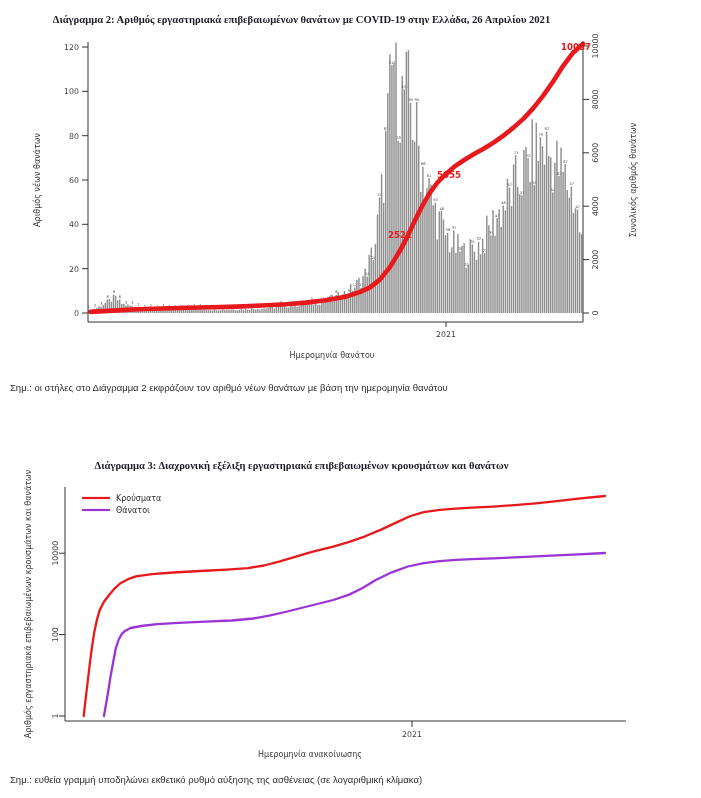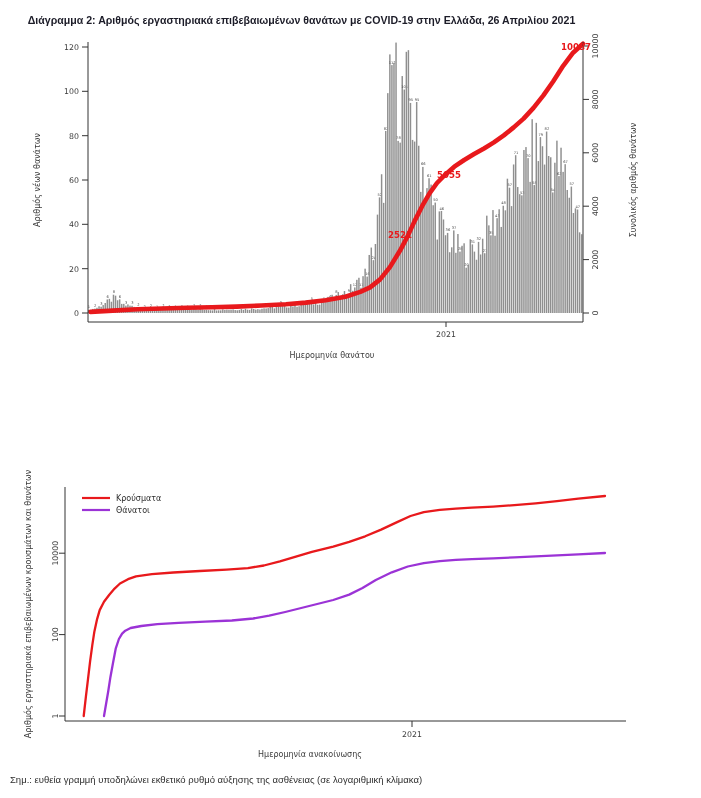--- a/index.html
+++ b/index.html
@@ -1,36 +1,37 @@
 <!DOCTYPE html>
 <html><head>
 <meta charset="utf-8">
 <style>
   html,body{margin:0;padding:0;background:#fff;}
   .page{position:relative;width:701px;height:798px;background:#ffffff;overflow:hidden;
         font-family:"Liberation Sans","DejaVu Sans",sans-serif;}
   svg{font-family:"DejaVu Sans","Liberation Sans",sans-serif;}
   .chart-title{position:absolute;left:0;width:603px;text-align:center;
-               font-weight:bold;font-size:10.6px;color:#1c1c28;letter-spacing:0px;}
+               font-weight:bold;font-size:10.6px;color:#1c1c28;letter-spacing:0px;font-family:Liberation Serif, serif;}
   #title-d2{top:14px;}
   #title-d3{top:460px;}
   .note{position:absolute;left:10px;width:684px;font-size:9.5px;color:#2e2e2e;}
   #note-d2{top:382px;}
   #para-transition{top:408px;text-align:justify;line-height:15px;}
   #note-d3{top:774px;}
   .tk{font-size:7.8px;fill:#3c3c3c;}
   .axlab{font-size:8px;fill:#3c3c3c;}
   .ann{font-size:8.6px;font-weight:bold;}
 </style>
 </head>
 <body>
 
 <div class="page">
 
   <div class="chart-title" id="title-d2">Διάγραμμα 2: Αριθμός εργαστηριακά επιβεβαιωμένων θανάτων με COVID-19 στην Ελλάδα, 26 Απριλίου 2021</div>
+  <div class="chart-title" id="title-d3">Διάγραμμα 3: Διαχρονική εξέλιξη εργαστηριακά επιβεβαιωμένων κρουσμάτων και θανάτων</div>
 
   <svg width="701" height="798" style="position:absolute;top:0;left:0;">
 
     <g>
       <g id="bars1">
           <rect x="88.00" y="309.90" width="1.46" height="3.10" fill="#8f8f8f"></rect>
           <text x="89.0" y="308.4" font-size="3.6" text-anchor="middle" fill="#4a4a4a">1</text>
           <rect x="90.06" y="310.47" width="1.46" height="2.53" fill="#8f8f8f"></rect>
           <rect x="92.13" y="308.94" width="1.46" height="4.06" fill="#8f8f8f"></rect>
           <rect x="94.19" y="308.65" width="1.46" height="4.35" fill="#8f8f8f"></rect>
@@ -420,14 +421,15 @@
 
       <g>
         <line x1="82" y1="498" x2="110" y2="498" stroke="#e8191c" stroke-width="2.2"></line>
         <text x="116" y="501" font-size="8" fill="#2e2e2e">Κρούσματα</text>
         <line x1="82" y1="510" x2="110" y2="510" stroke="#9b33d6" stroke-width="2.2"></line>
         <text x="116" y="513" font-size="8" fill="#2e2e2e">Θάνατοι</text>
       </g>
     </g>
   </svg>
 
+  <div class="note" id="note-d2">Σημ.: οι στήλες στο Διάγραμμα 2 εκφράζουν τον αριθμό νέων θανάτων με βάση την ημερομηνία θανάτου</div>
   <div class="note" id="note-d3">Σημ.: ευθεία γραμμή υποδηλώνει εκθετικό ρυθμό αύξησης της ασθένειας (σε λογαριθμική κλίμακα)</div>
 </div>
 
 </body></html>

